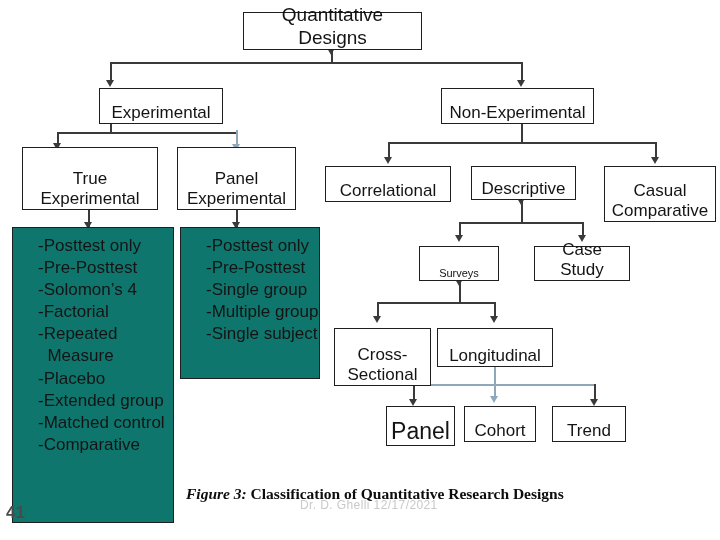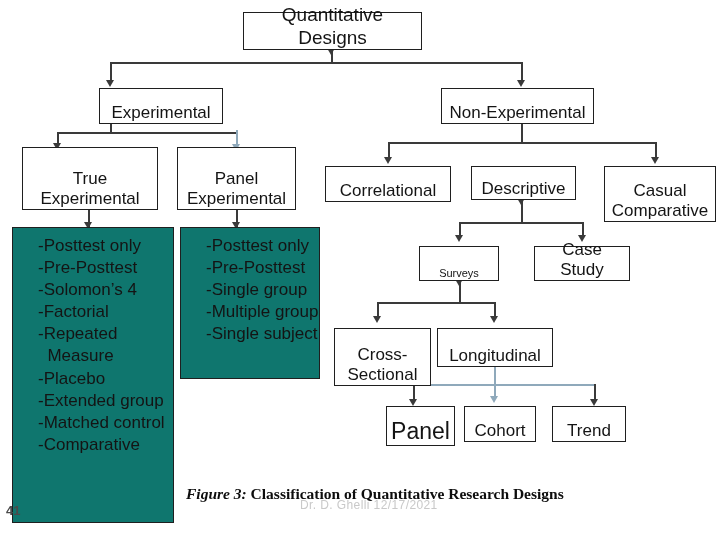--- a/index.html
+++ b/index.html
@@ -100,21 +100,21 @@
     color: #c9c9c9;
     white-space: nowrap;
     z-index: 5;
     letter-spacing: 0.4px;
   }
   #pagenum {
     position: absolute;
     left: 6px;
     top: 503px;
     font-family: "Liberation Sans", sans-serif;
-    font-size: 13px;
+    font-size: 17px;
     font-weight: bold;
     color: #4a4a4a;
     z-index: 7;
     text-align: right;
   }
 </style>
 </head>
 <body>
 
 <div id="page">

